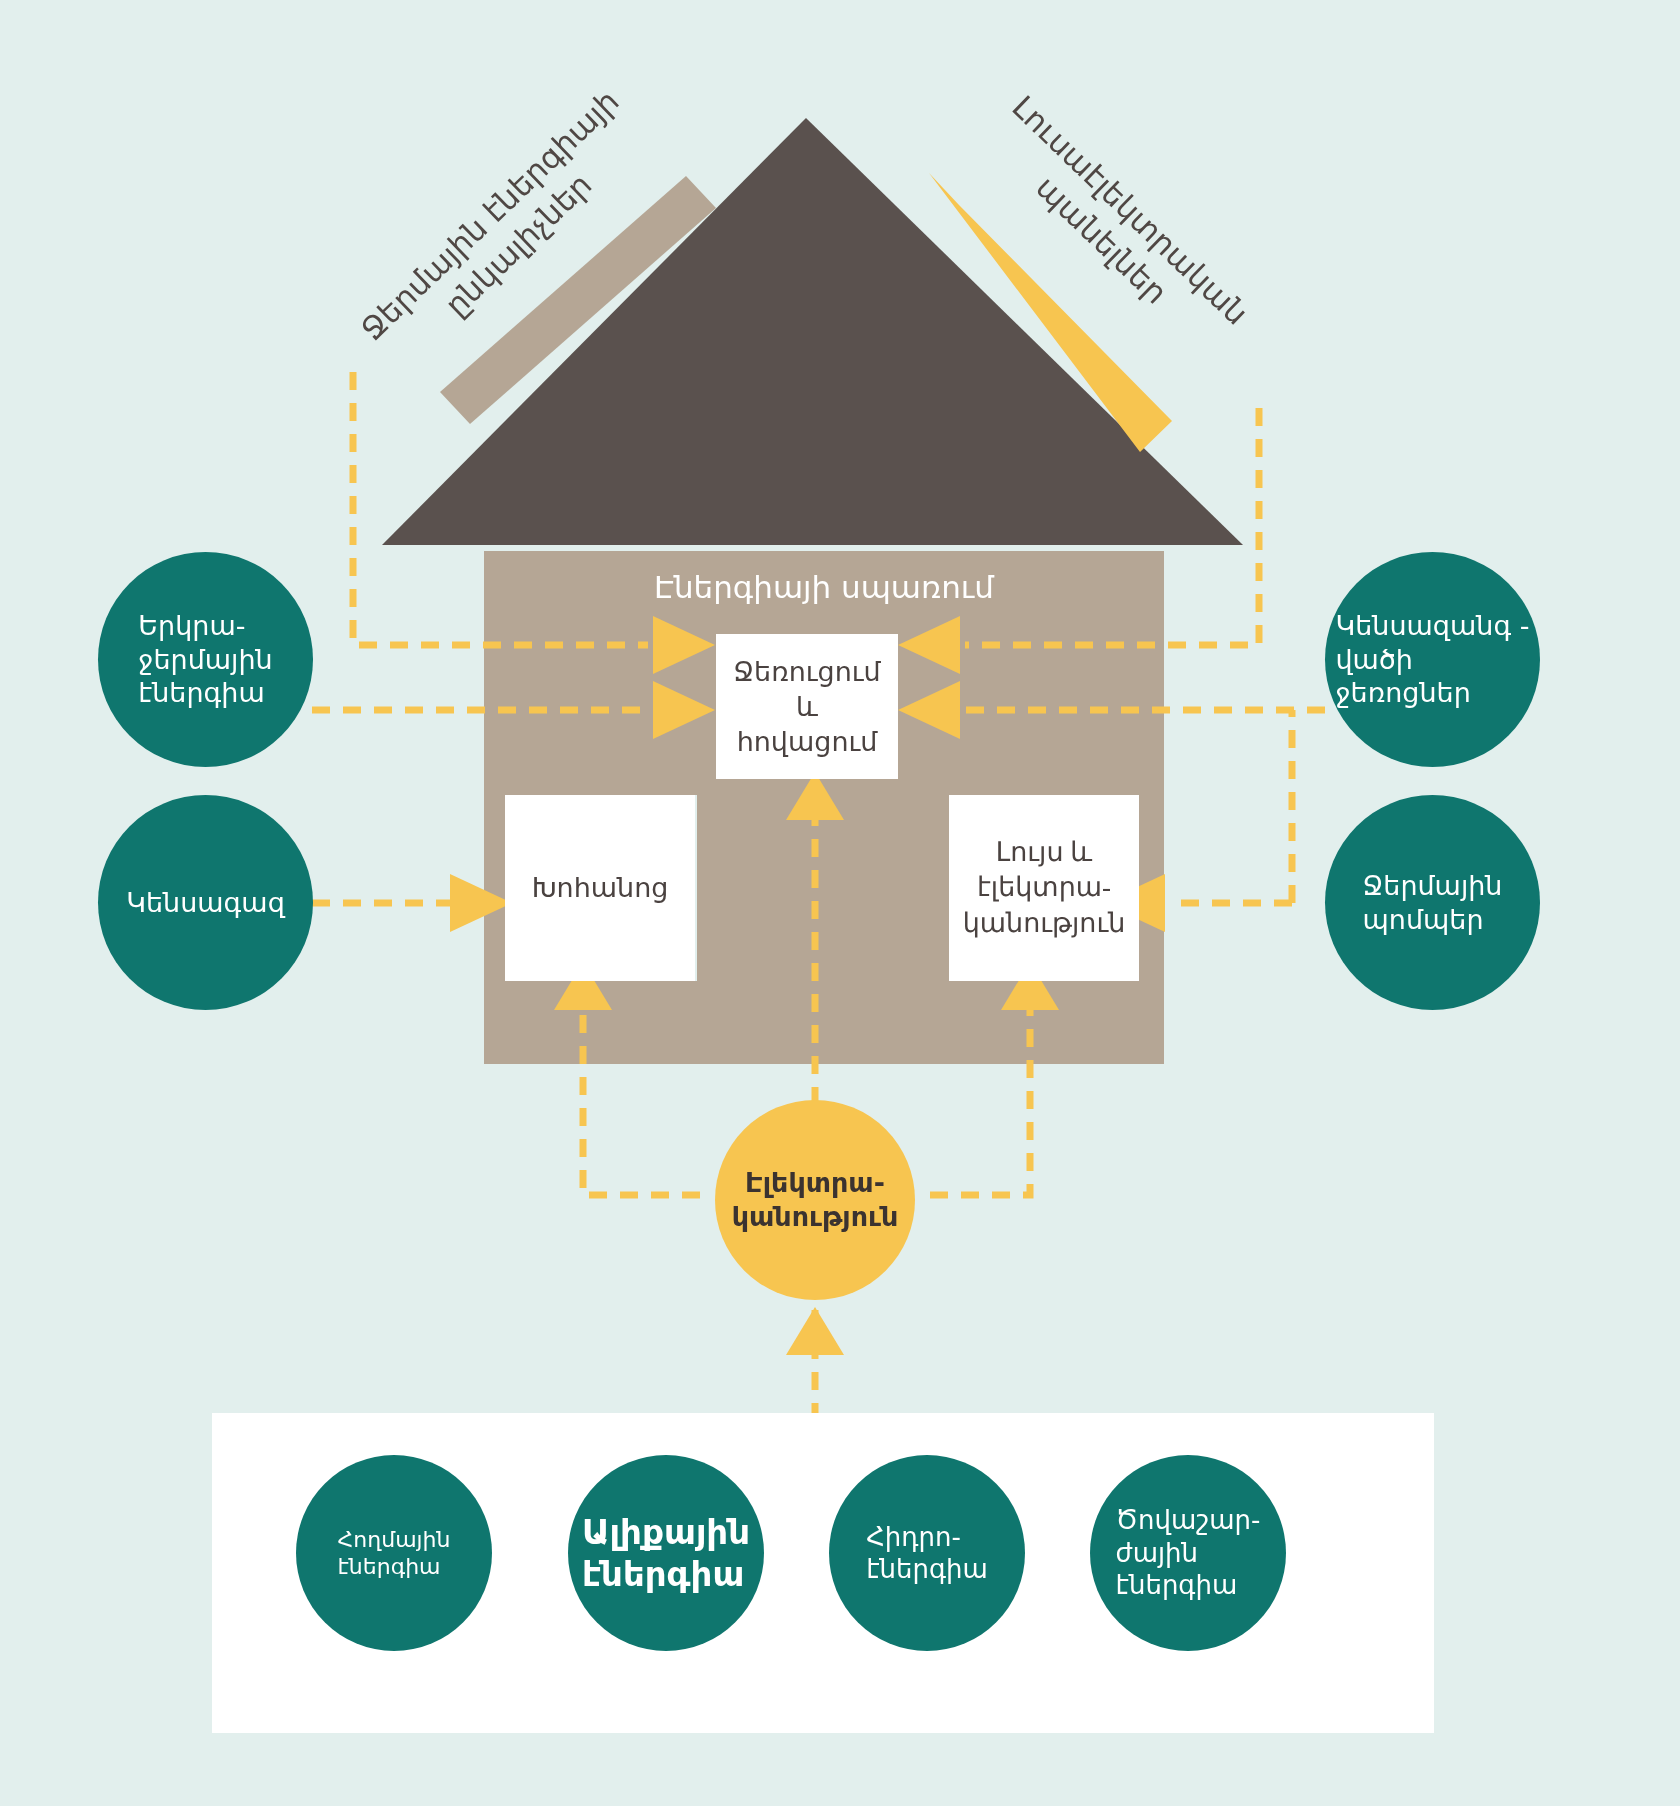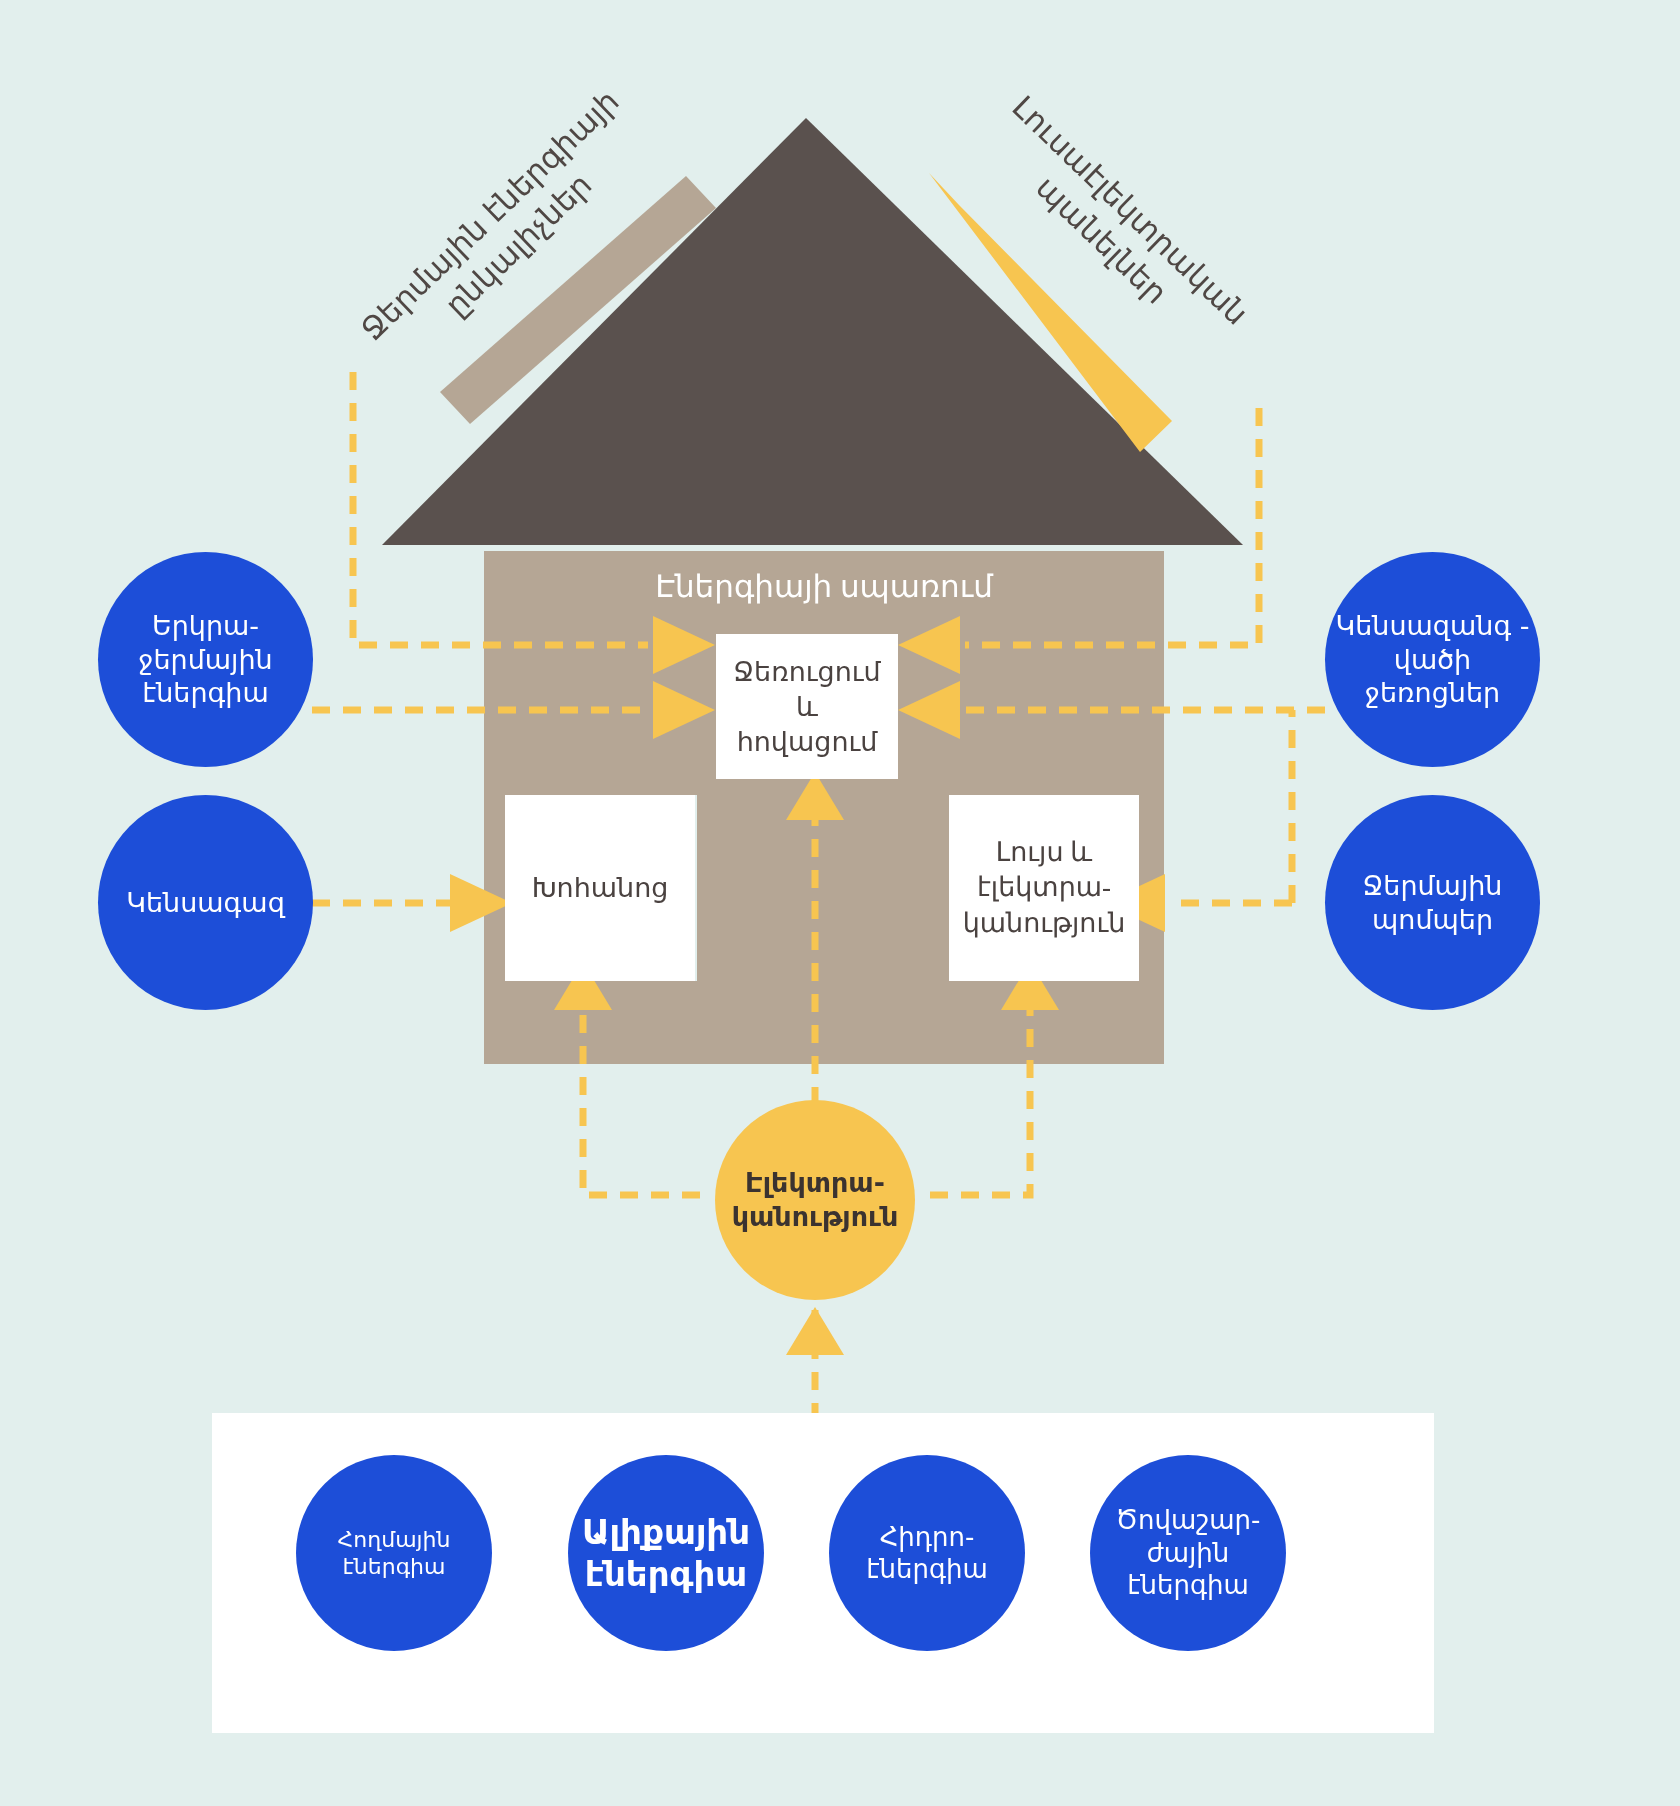--- a/index.html
+++ b/index.html
@@ -28,26 +28,26 @@
     align-items: center;
     justify-content: center;
     text-align: center;
     line-height: 1.25;
     white-space: pre-line;
     pointer-events: none;
   }
   .circle-blue {
     position: absolute;
     border-radius: 50%;
-    background: #1d4ed8;
+    background: #0f766e;
     color: #ffffff;
     display: flex;
     align-items: center;
     justify-content: center;
-    text-align: center;
+    text-align: left;
     font-size: 27px;
     line-height: 1.25;
     white-space: pre-line;
     font-weight: 400;
   }
   .circle-yellow {
     position: absolute;
     border-radius: 50%;
     background: #f7c550;
     color: #3b3330;
@@ -135,21 +135,21 @@
     </g>
 
     <rect x="716" y="634" width="182" height="145" fill="#e2efed"></rect>
     <rect x="507" y="795" width="190" height="186" fill="#e2efed"></rect>
     <rect x="949" y="795" width="190" height="186" fill="#e2efed"></rect>
 
     <rect x="212" y="1413" width="1222" height="320" fill="#ffffff"></rect>
   </svg>
 
 
-  <div class="node-text" style="left:584px; top:565px; width:480px; height:44px; color:#ffffff; font-size:31px;font-family:Liberation Serif, serif;">
+  <div class="node-text" style="left:584px; top:565px; width:480px; height:44px; color:#ffffff; font-size:31px;">
     <span>Էներգիայի սպառում</span>
   </div>
 
   <div class="diag-label" style="left:300px; top:155px; width:380px; transform:rotate(-44deg); transform-origin:50% 50%;">
     <span>Ջերմային էներգիայի
 ընկալիչներ</span>
   </div>
 
   <div class="diag-label" style="left:940px; top:150px; width:380px; transform:rotate(44deg); transform-origin:50% 50%;">
     <span>Լուսաէլեկտրական

